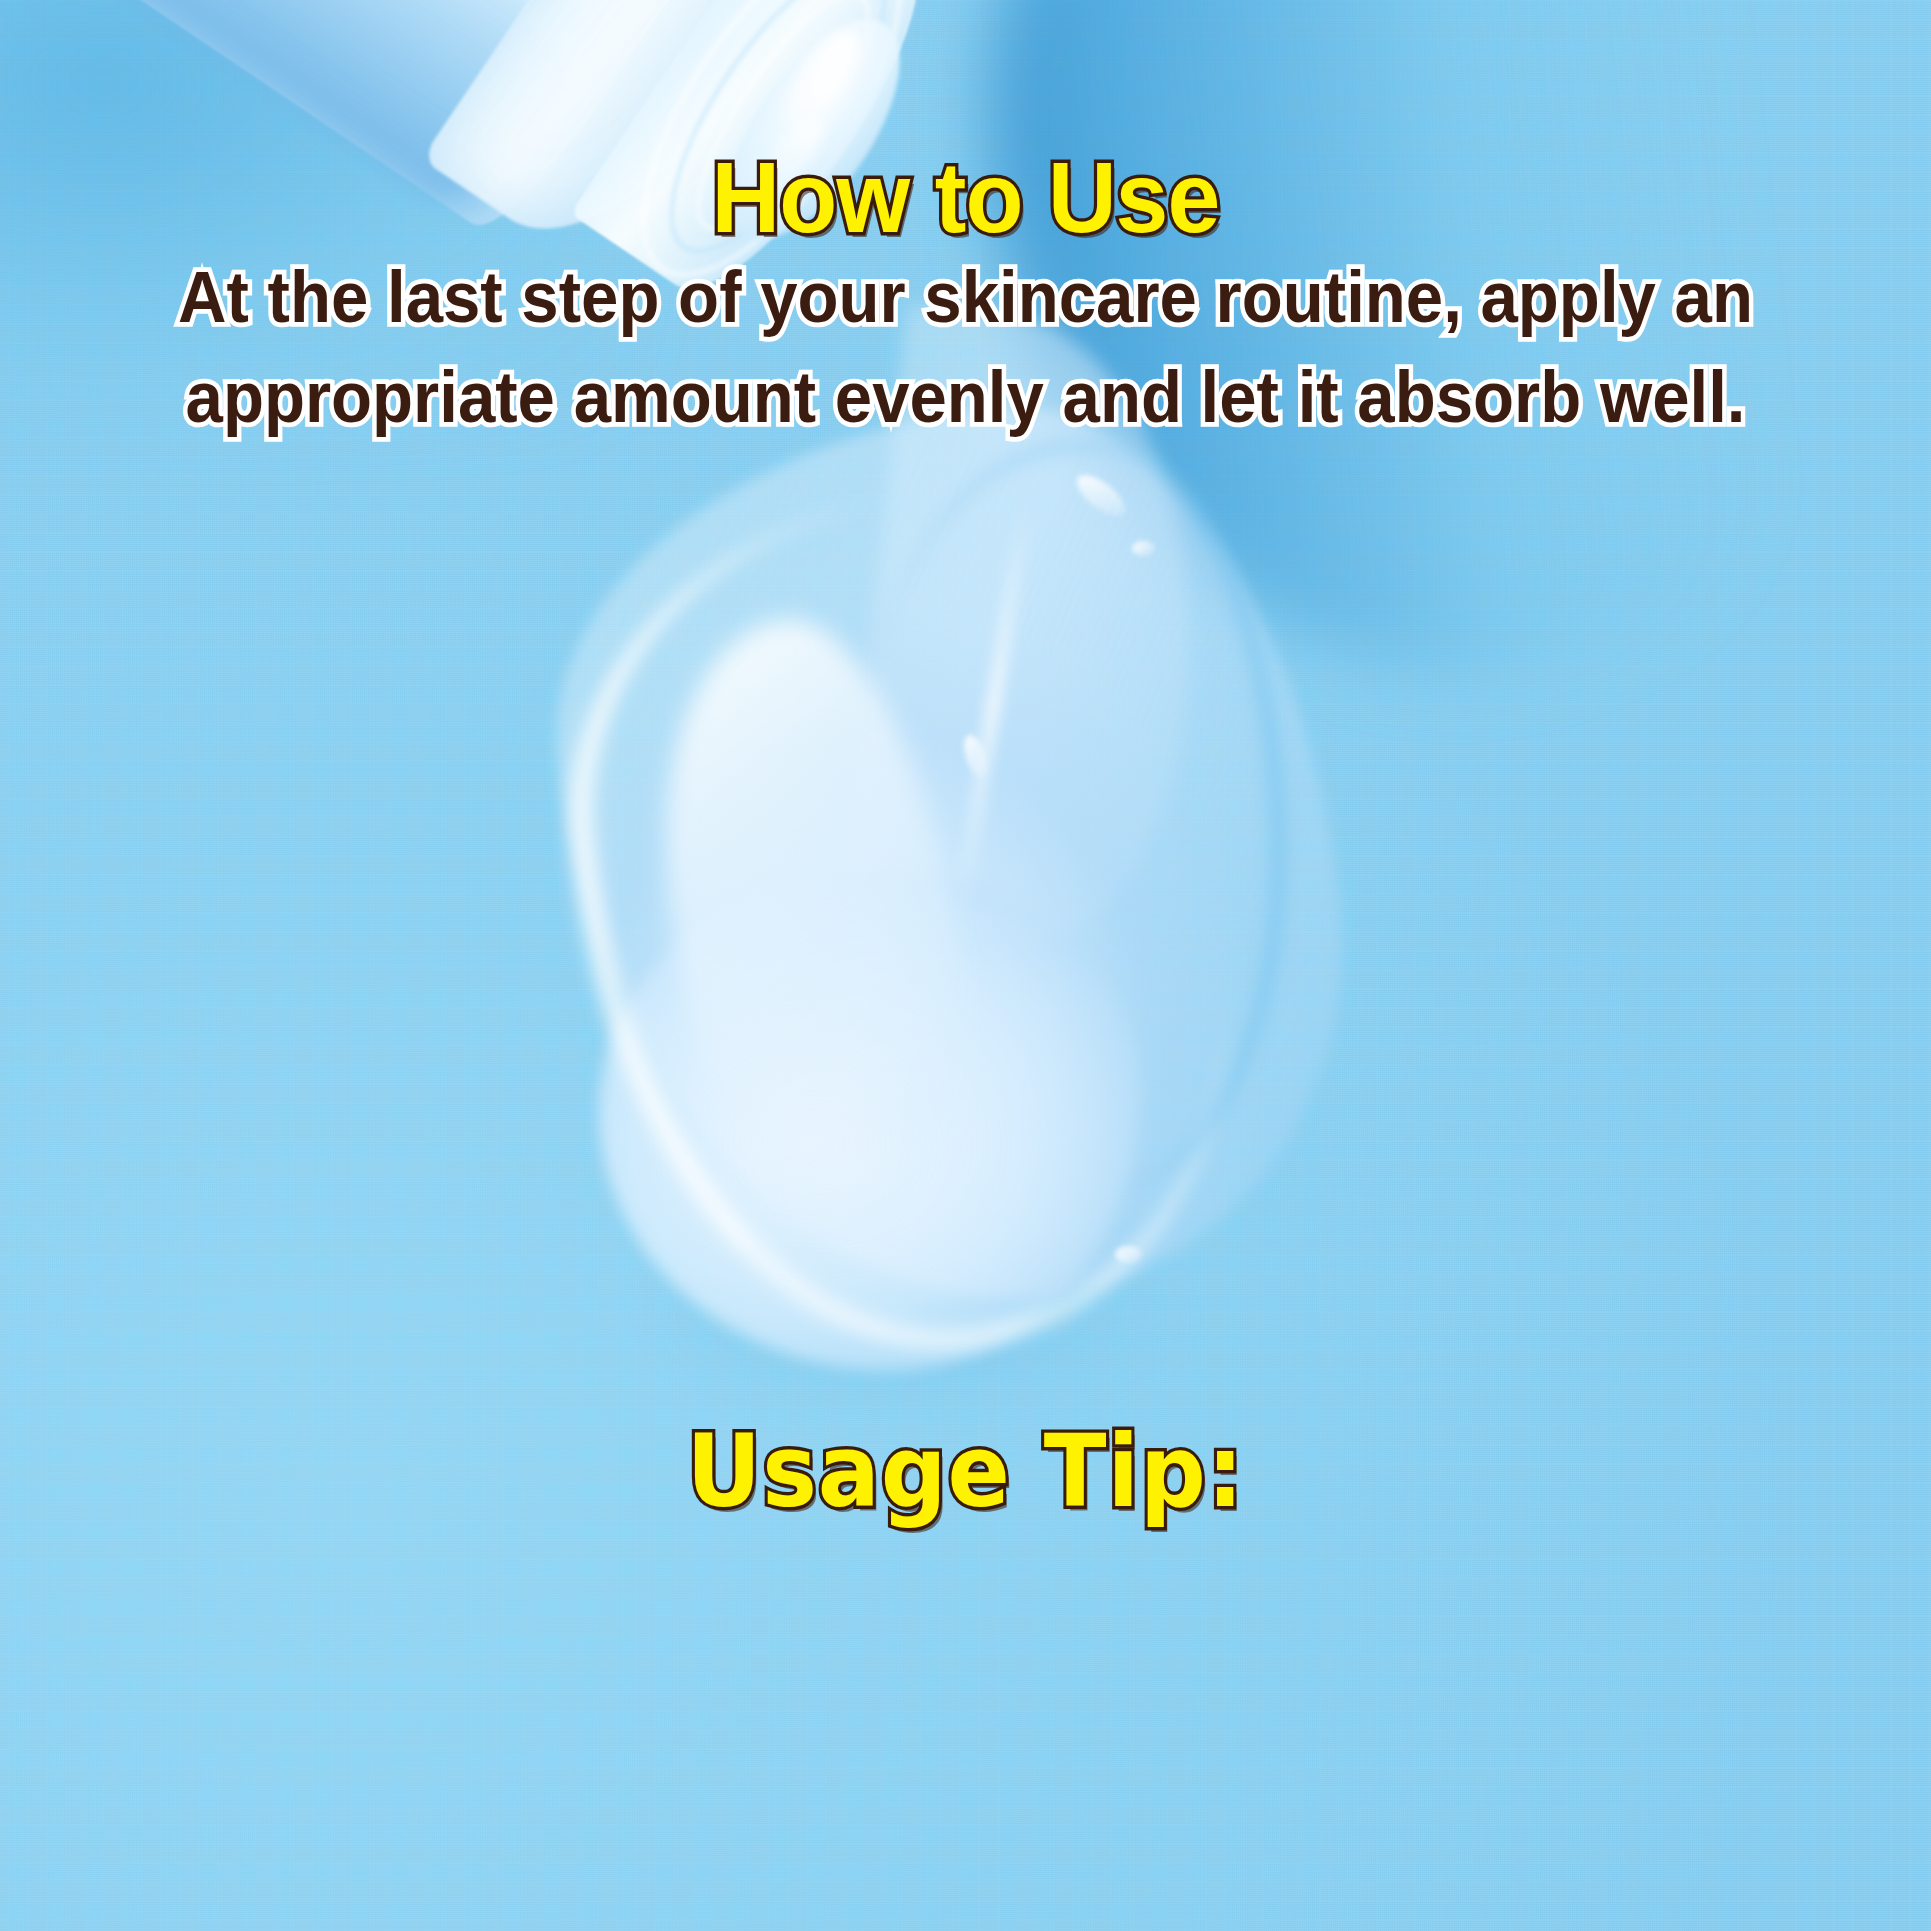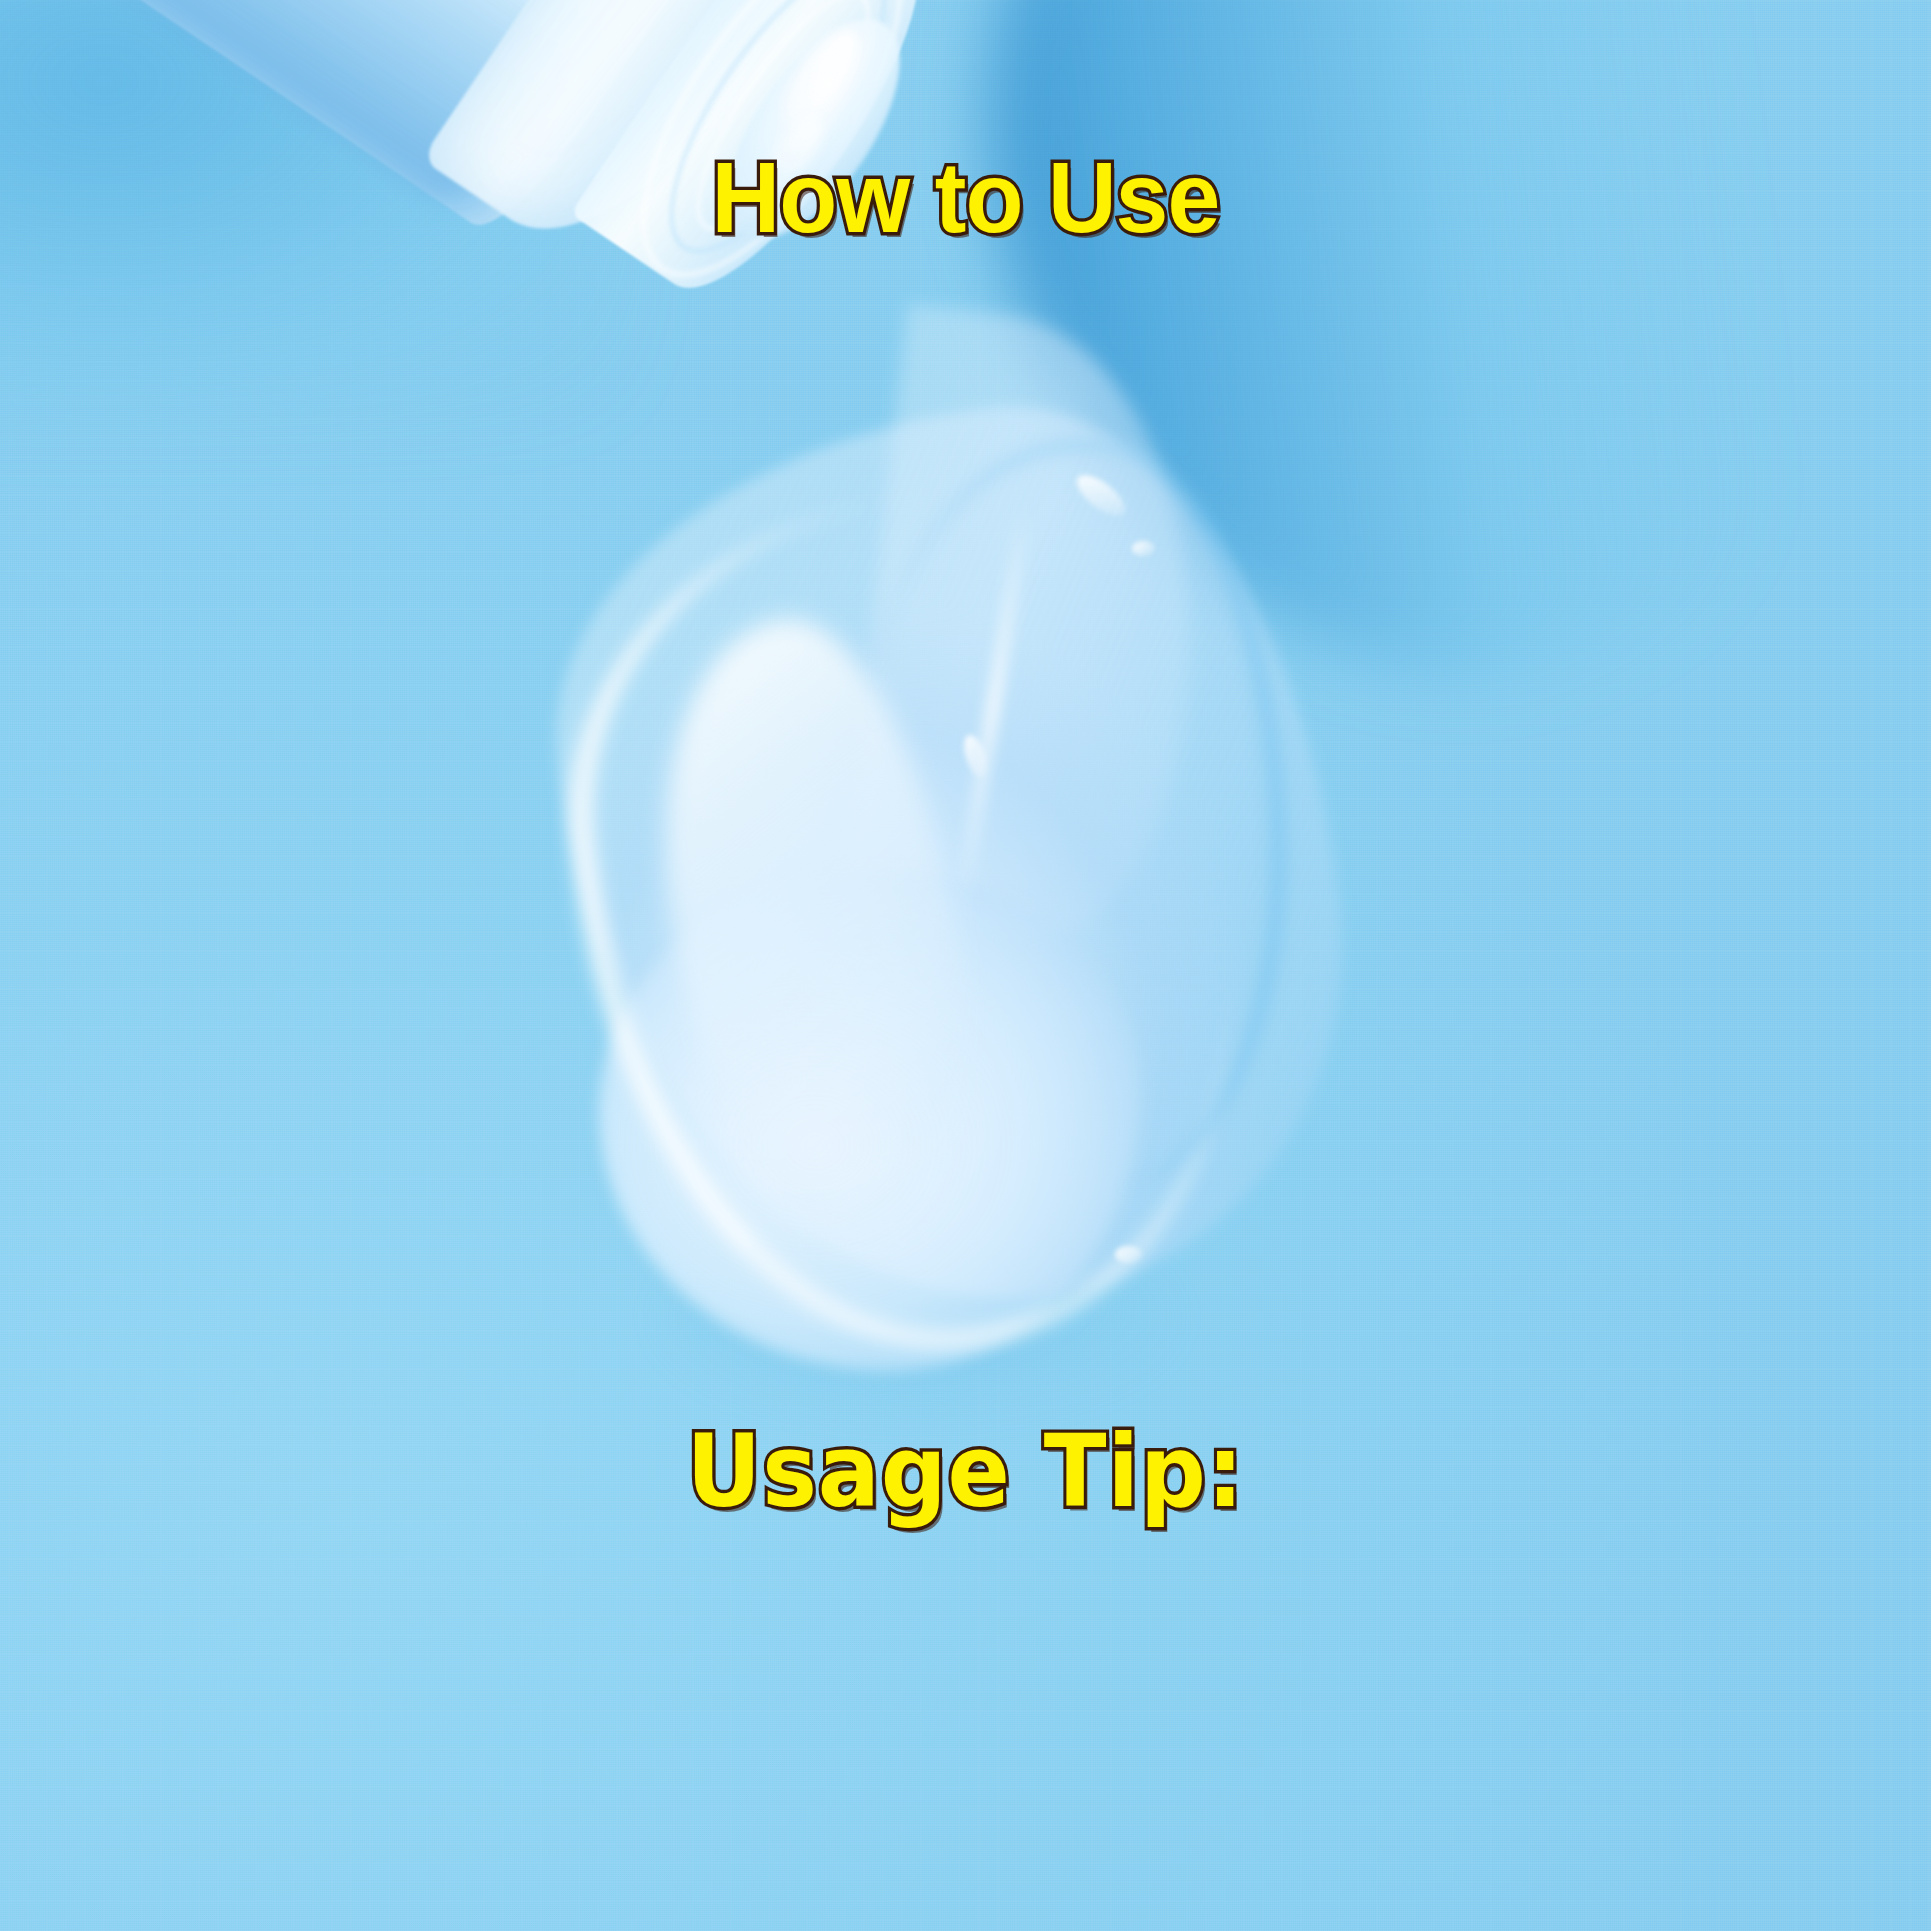--- a/index.html
+++ b/index.html
@@ -266,19 +266,23 @@
     <div class="gel-spec s1"></div>
     <div class="gel-spec s2"></div>
     <div class="gel-spec s3"></div>
     <div class="gel-spec s4"></div>
   </div>
 
   <div class="text-layer">
 
     <div class="heading" id="heading-main">How to Use</div>
 
+    <div class="body-block" id="intro-block">
+      <span class="body-line">At the last step of your skincare routine, apply an</span>
+      <span class="body-line">appropriate amount evenly and let it absorb well.</span>
+    </div>
 
     <div class="heading" id="heading-tip">Usage Tip:</div>
 
 
   </div>
 </div>
 
 
 </body></html>

